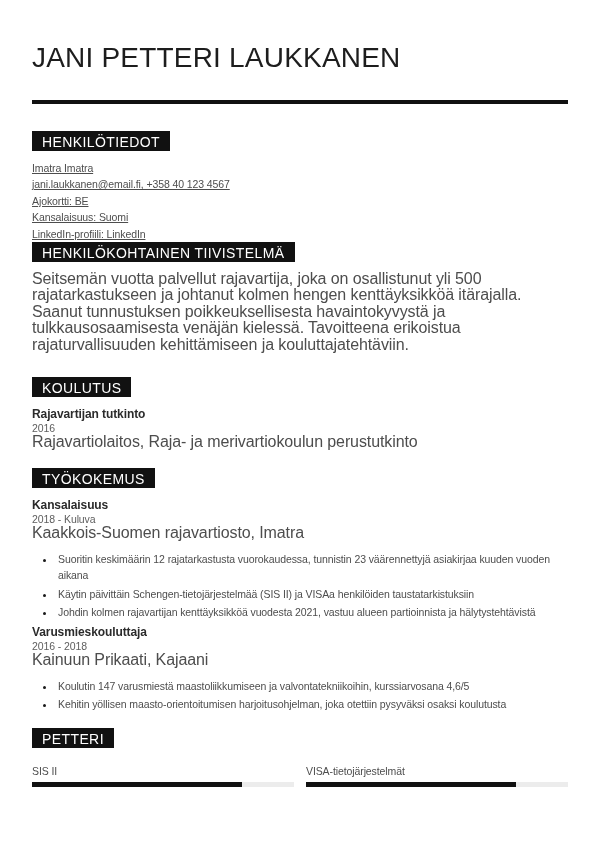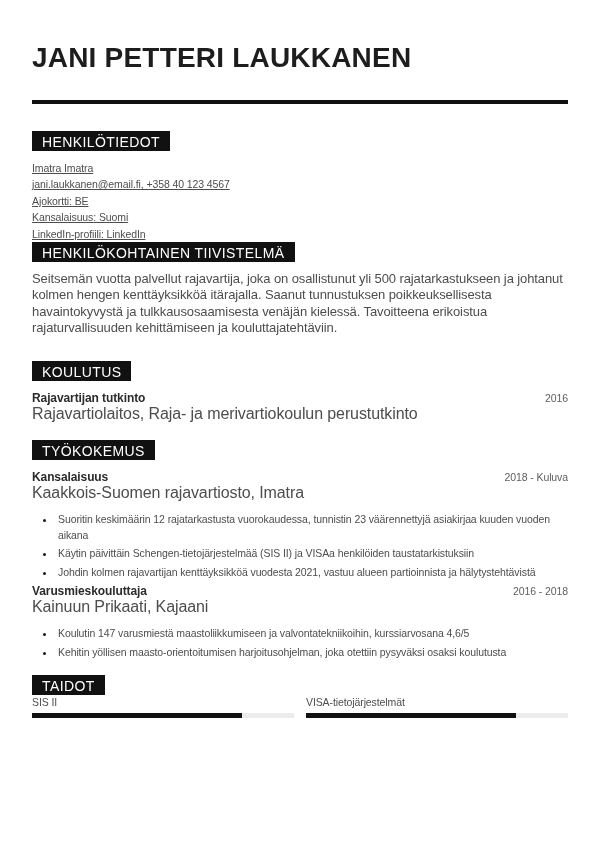--- a/index.html
+++ b/index.html
@@ -14,21 +14,21 @@
   }
   .page {
     padding: 0 32px;
     height: 100%;
     position: relative;
   }
   .name {
     margin-top: 44px;
     font-size: 28px;
     line-height: 28px;
-    font-weight: 700;
+    font-weight: 400;
     color: #1d1d1d;
     letter-spacing: 0.2px;
   }
   .rule {
     margin-top: 28px;
     height: 4px;
     background: #111111;
   }
   .badge {
     display: inline-block;
@@ -49,32 +49,33 @@
   .contact { margin-top: 9px; }
   .contact div {
     font-size: 10.5px;
     line-height: 16.4px;
     letter-spacing: -0.1px;
     color: #4d4d4d;
     text-decoration: underline;
   }
   .summary-text {
     margin-top: 9px;
-    font-size: 13px;
+    font-size: 16px;
     line-height: 16.4px;
     letter-spacing: -0.1px;
     color: #4d4d4d;
     max-width: 536px;
   }
   .entry { margin-top: 10px; }
   .entry.tight { margin-top: 4px; }
   .entry-header {
     display: flex;
     justify-content: space-between;
     align-items: baseline;
+    flex-direction: column;
   }
   .entry-title {
     font-size: 12px;
     line-height: 15px;
     font-weight: 700;
     color: #2b2b2b;
     letter-spacing: -0.1px;
   }
   .entry-date {
     font-size: 10.5px;
@@ -97,21 +98,21 @@
     font-size: 10.5px;
     line-height: 16.4px;
     letter-spacing: -0.1px;
     color: #4d4d4d;
     margin-bottom: 2px;
     padding-left: 2px;
     max-width: 505px;
   }
   ul.bullets li::marker { color: #1a1a1a; }
   .skills-grid {
-    margin-top: 0;
+    margin-top: 16px;
     display: grid;
     grid-template-columns: 1fr 1fr;
     column-gap: 22px;
     gap: 12px;
   }
   .skill-name {
     font-size: 10.5px;
     line-height: 14px;
     color: #4d4d4d;
     letter-spacing: -0.1px;
@@ -186,21 +187,21 @@
       </div>
       <div class="entry-sub">Kainuun Prikaati, Kajaani</div>
       <ul class="bullets">
         <li>Koulutin 147 varusmiestä maastoliikkumiseen ja valvontatekniikoihin, kurssiarvosana 4,6/5</li>
         <li>Kehitin yöllisen maasto-orientoitumisen harjoitusohjelman, joka otettiin pysyväksi osaksi koulutusta</li>
       </ul>
     </div>
   </div>
 
   <div>
-    <div class="badge mt-skills">TAIDOT</div>
+    <div class="badge mt-skills">PETTERI</div>
     <div class="skills-grid">
       <div>
         <div class="skill-name">SIS II</div>
         <div class="skill-track">
           <div class="skill-fill" style="width: 80%;"></div>
         </div>
       </div>
       <div>
         <div class="skill-name">VISA-tietojärjestelmät</div>
         <div class="skill-track">

